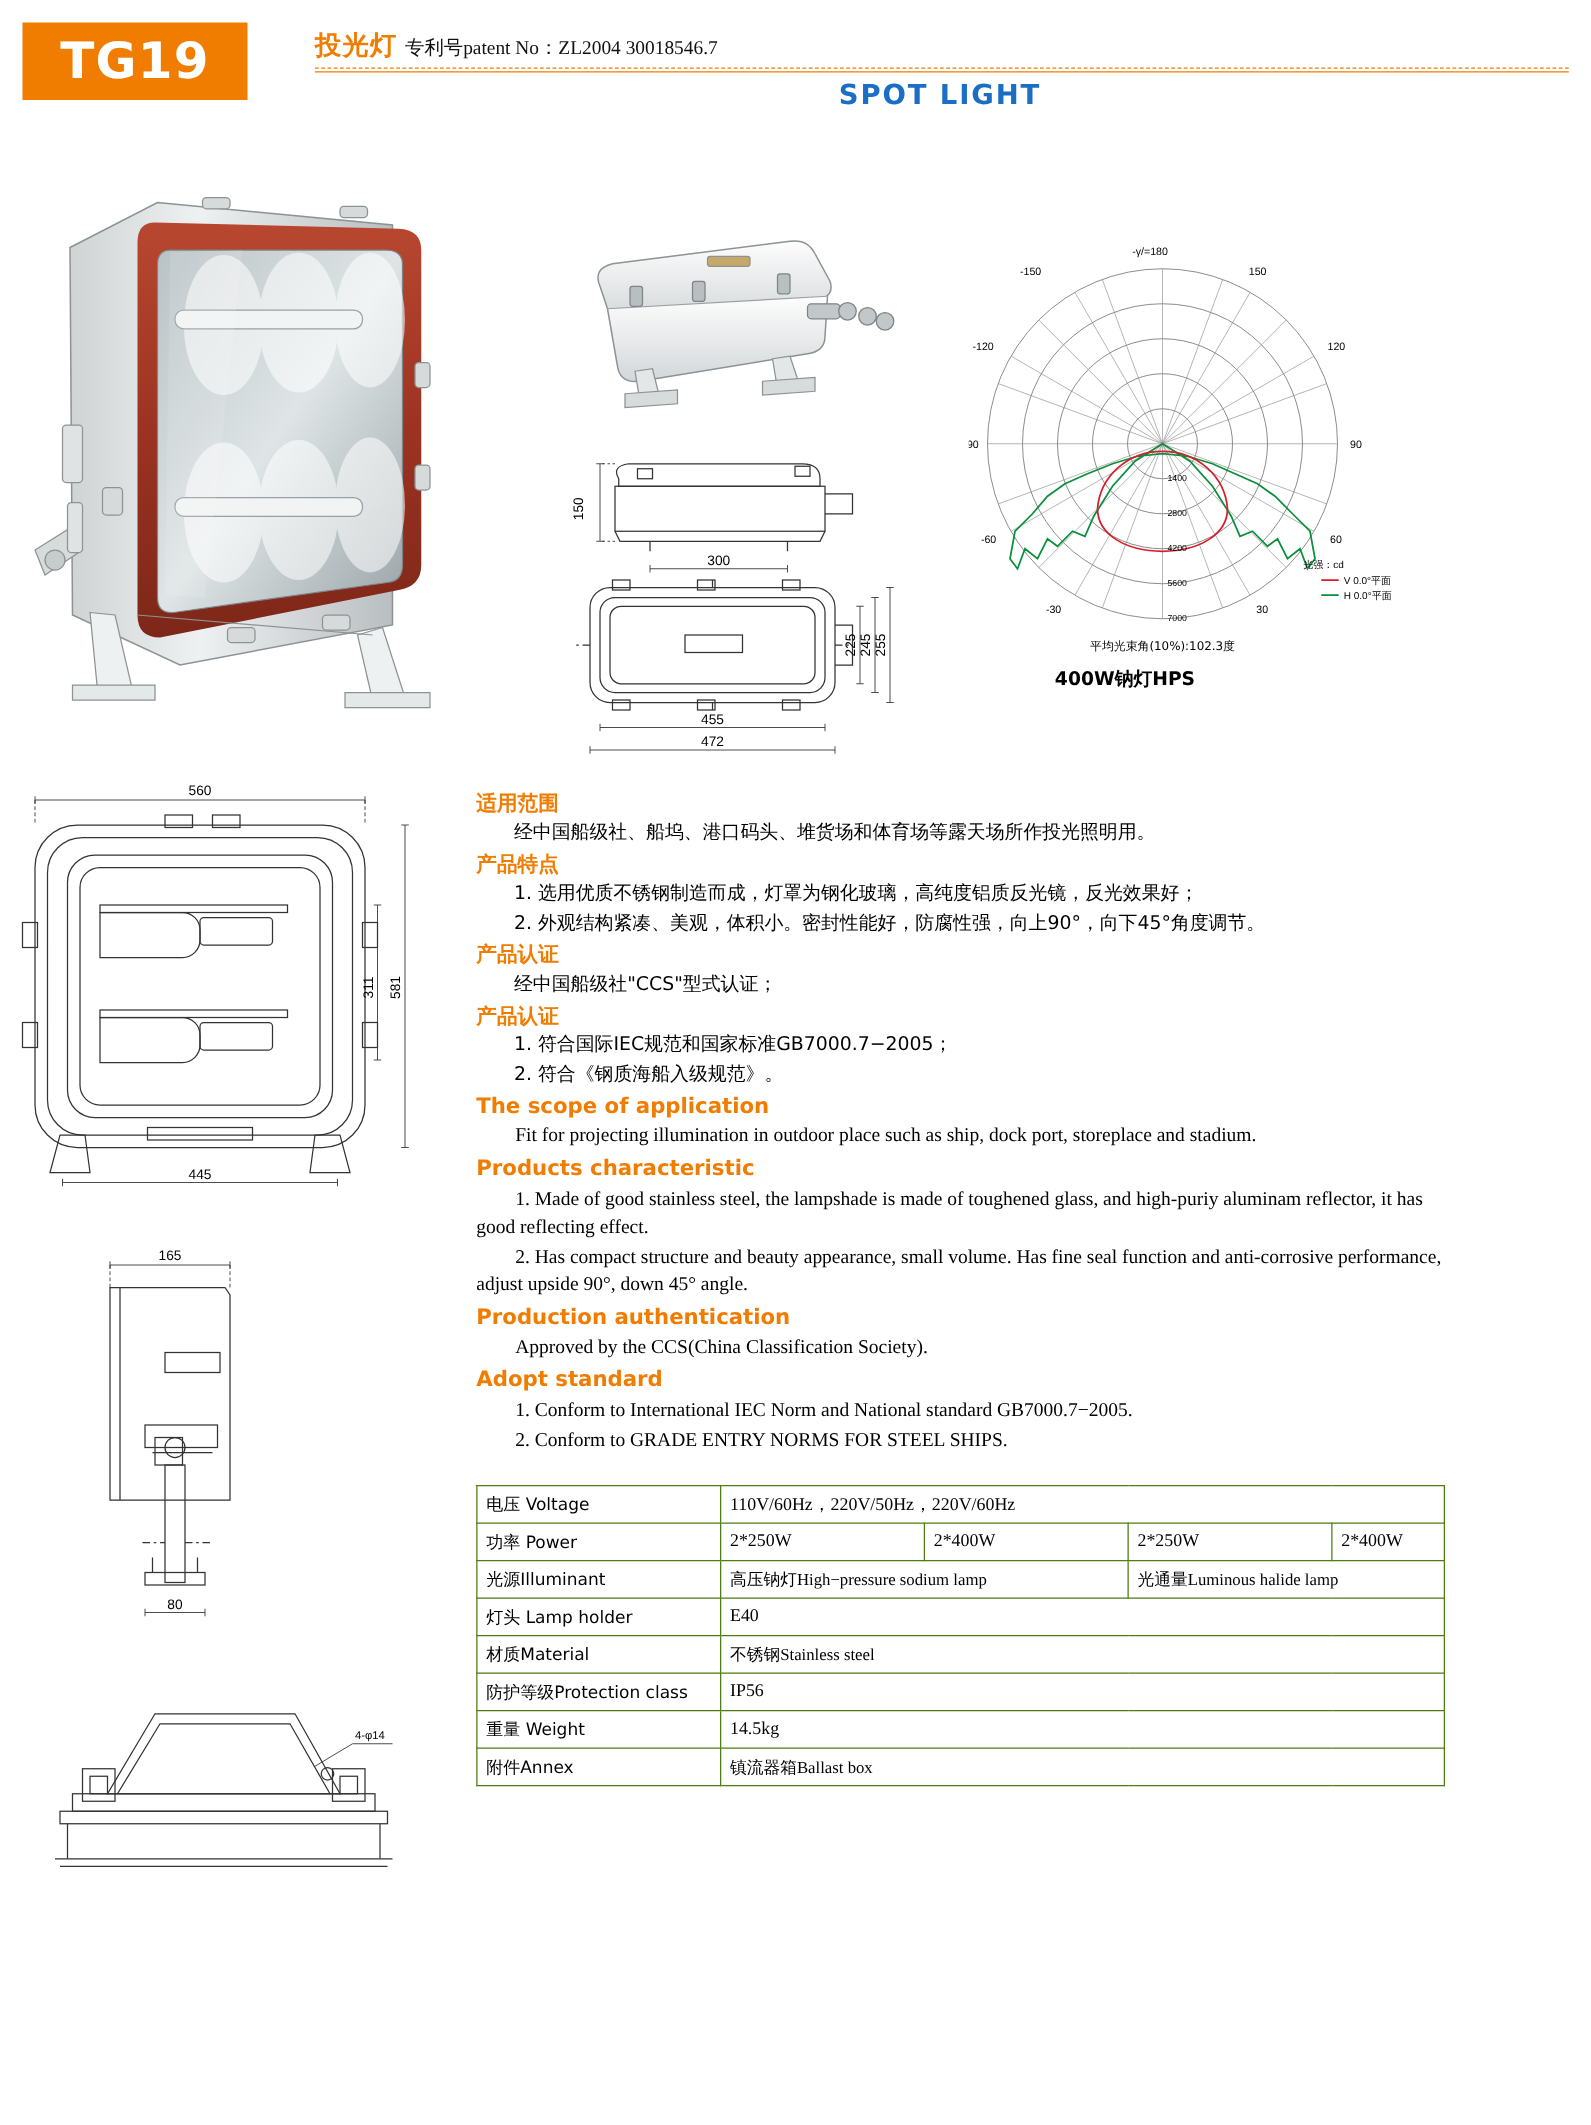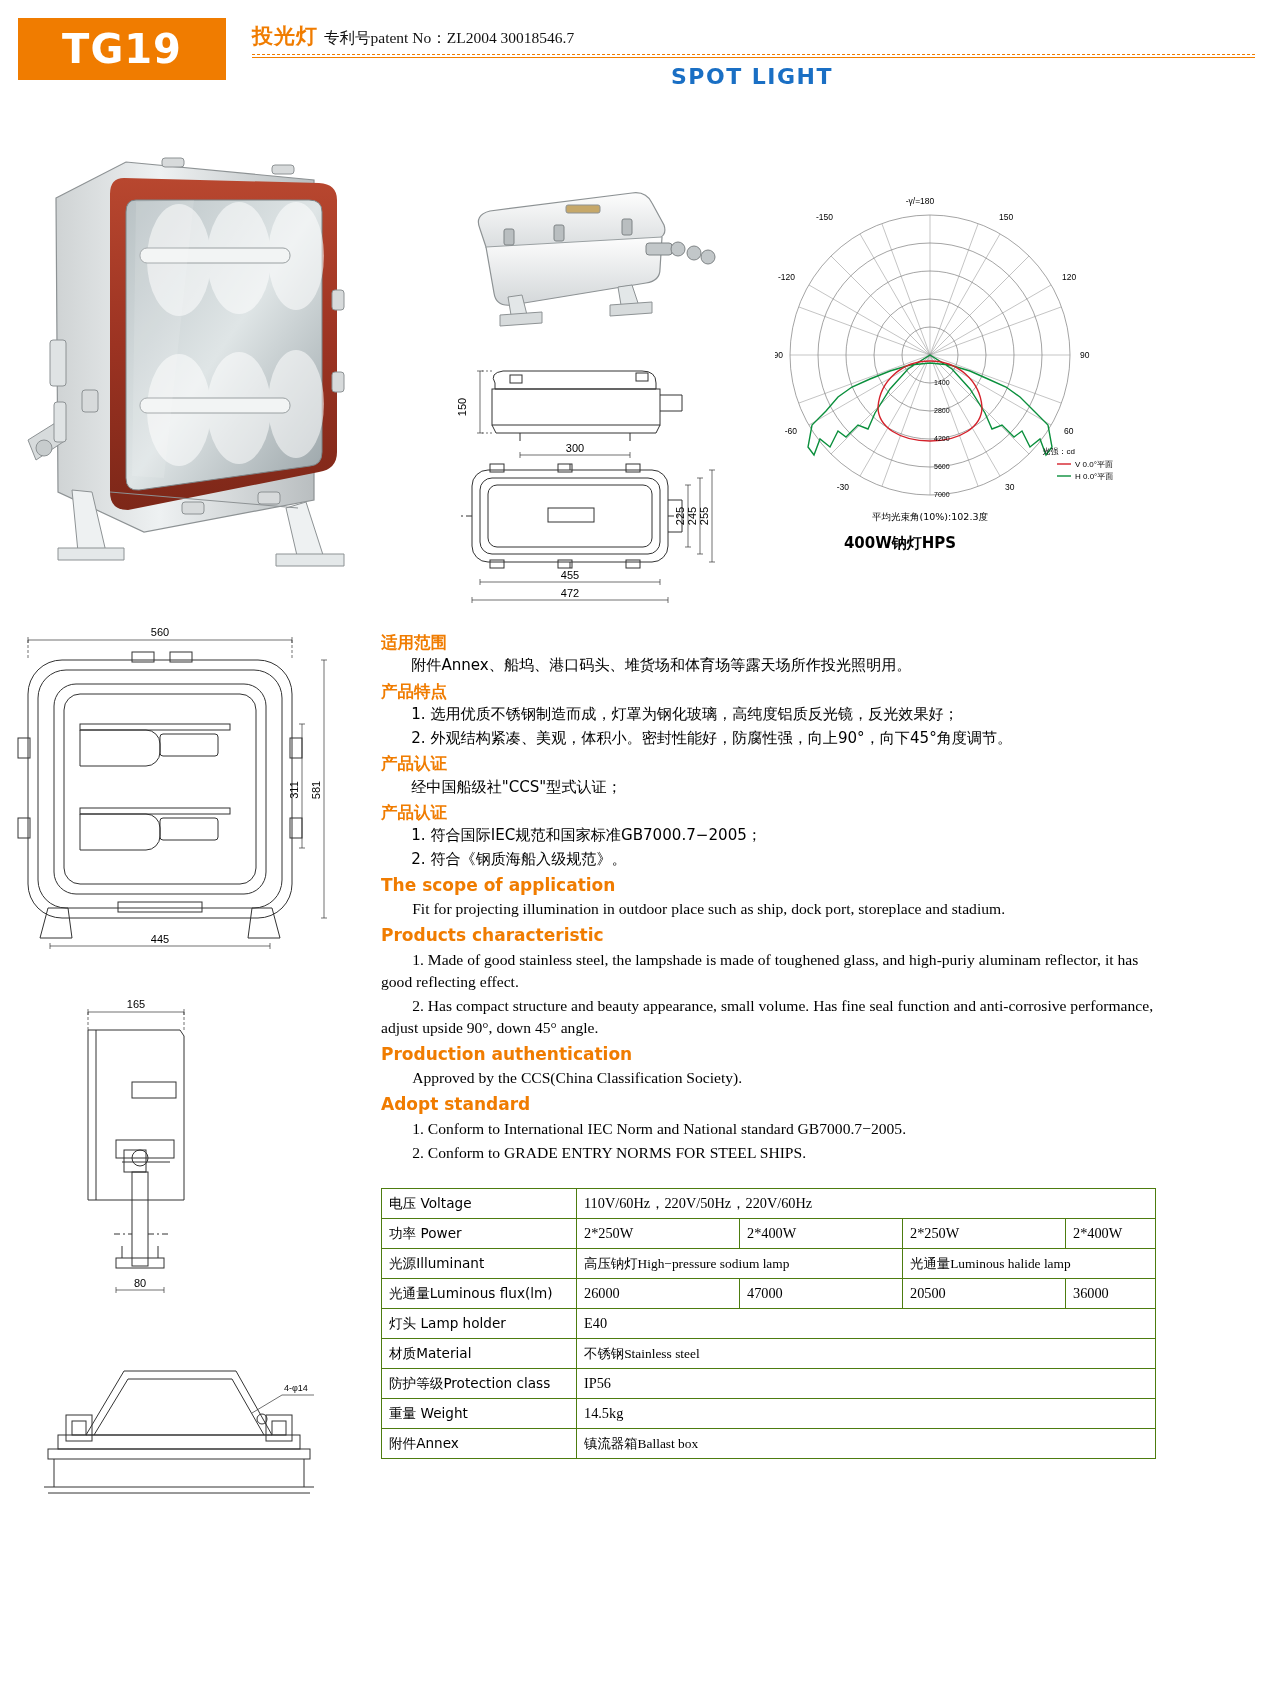--- a/index.html
+++ b/index.html
@@ -17,21 +17,21 @@
   }
   
   .header {
     position: absolute;
     left: 0; top: 0;
     width: 1273px; height: 108px;
   }
   .model-badge {
     position: absolute;
     left: 18px; top: 18px;
-    width: 208px; height: 62px;
+    width: 180px; height: 62px;
     background: #f07c00;
     color: #ffffff;
     font-family: "DejaVu Sans", sans-serif;
     font-weight: bold;
     font-size: 40px;
     letter-spacing: 1px;
     display: flex;
     align-items: center;
     justify-content: center;
   }
@@ -512,21 +512,21 @@
   <g stroke="#333" stroke-width="0.7" fill="none">
     <path d="M238 58 L268 40 L300 40"></path>
   </g>
   <text class="dim-label-sm" x="270" y="36">4-φ14</text>
 </svg>
 </div>
 
 <div class="content">
 
   <div class="h-cn">适用范围</div>
-  <div class="p-cn">附件Annex、船坞、港口码头、堆货场和体育场等露天场所作投光照明用。</div>
+  <div class="p-cn">经中国船级社、船坞、港口码头、堆货场和体育场等露天场所作投光照明用。</div>
 
   <div class="h-cn">产品特点</div>
   <div class="p-cn">1. 选用优质不锈钢制造而成，灯罩为钢化玻璃，高纯度铝质反光镜，反光效果好；</div>
   <div class="p-cn">2. 外观结构紧凑、美观，体积小。密封性能好，防腐性强，向上90°，向下45°角度调节。</div>
 
   <div class="h-cn">产品认证</div>
   <div class="p-cn">经中国船级社"CCS"型式认证；</div>
 
   <div class="h-cn">产品认证</div>
   <div class="p-cn">1. 符合国际IEC规范和国家标准GB7000.7−2005；</div>
@@ -559,27 +559,20 @@
       <td style="width:148px">2*400W</td>
       <td style="width:148px">2*250W</td>
       <td>2*400W</td>
     </tr>
     <tr>
       <td class="lbl">光源Illuminant</td>
       <td class="cn-in" colspan="2">高压钠灯High−pressure sodium lamp</td>
       <td class="cn-in" colspan="2">光通量Luminous halide lamp</td>
     </tr>
     <tr>
-      <td class="lbl">光通量Luminous flux(lm)</td>
-      <td>26000</td>
-      <td>47000</td>
-      <td>20500</td>
-      <td>36000</td>
-    </tr>
-    <tr>
       <td class="lbl">灯头 Lamp holder</td>
       <td colspan="4">E40</td>
     </tr>
     <tr>
       <td class="lbl">材质Material</td>
       <td class="cn-in" colspan="4">不锈钢Stainless steel</td>
     </tr>
     <tr>
       <td class="lbl">防护等级Protection class</td>
       <td colspan="4">IP56</td>

